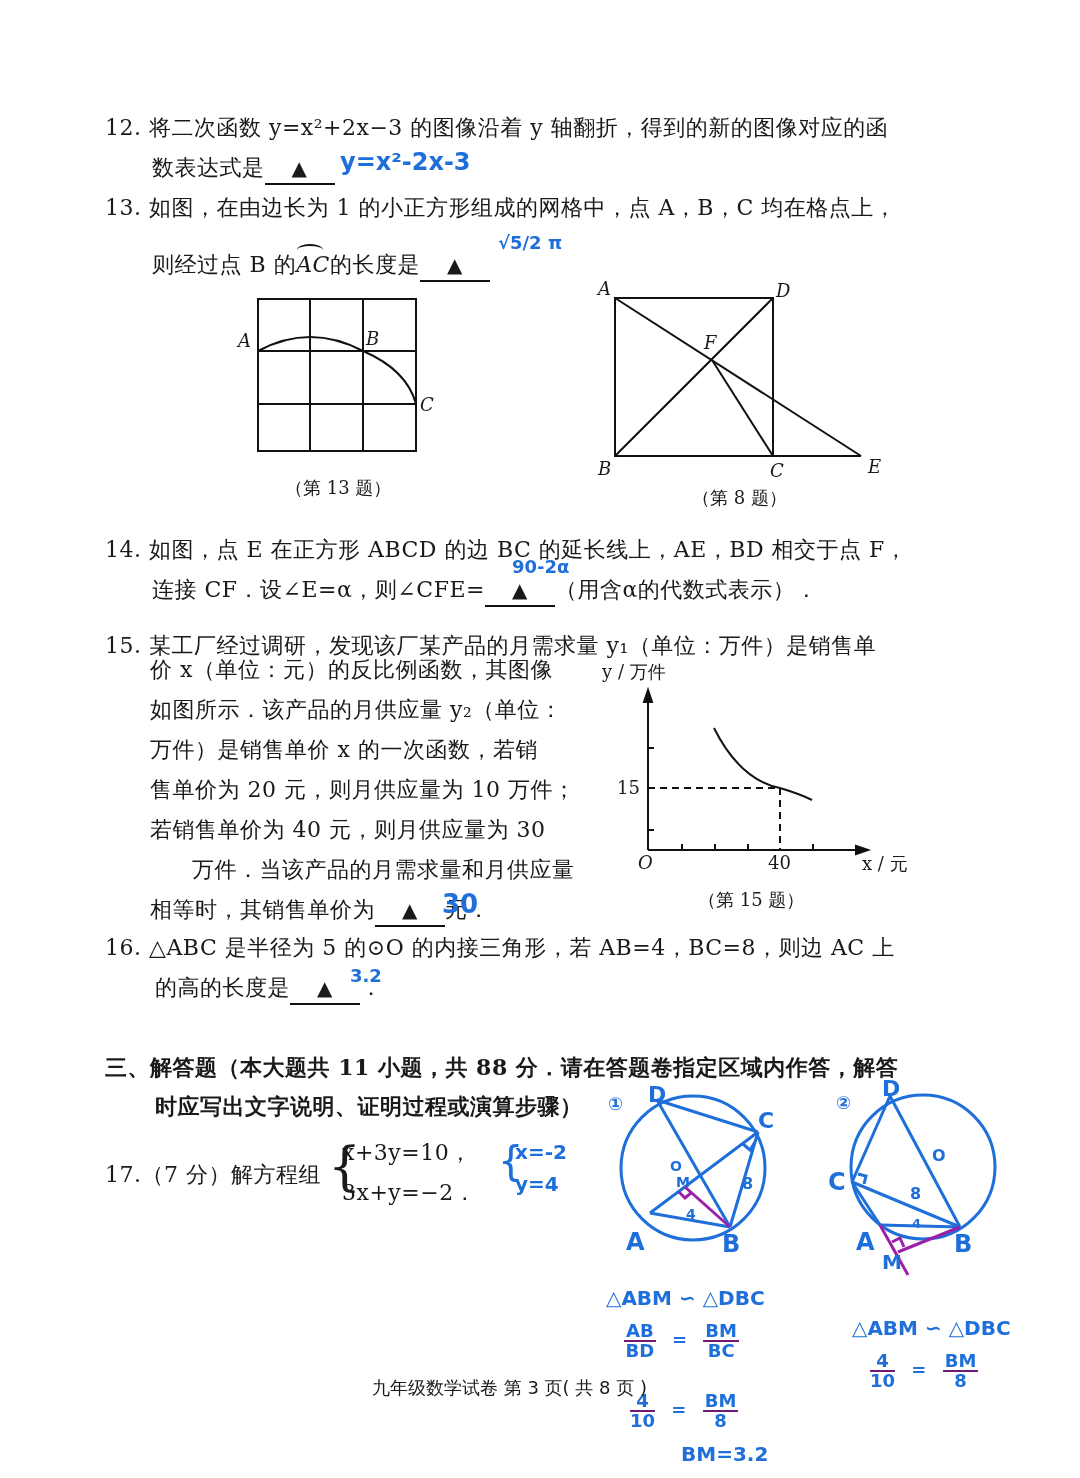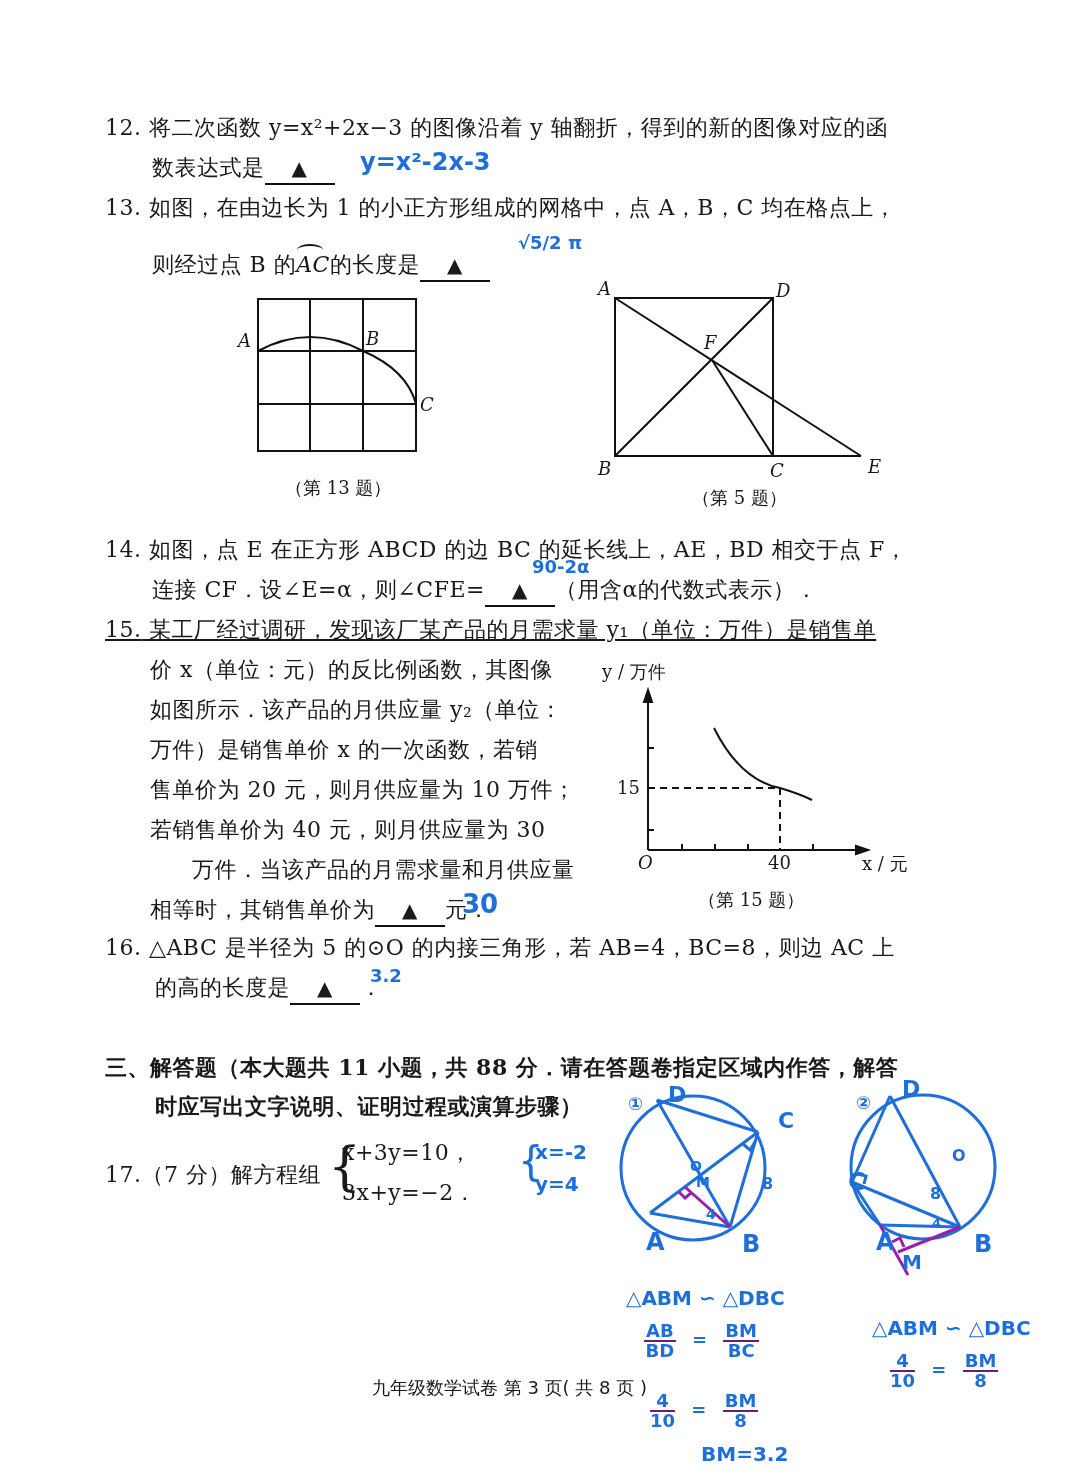--- a/index.html
+++ b/index.html
@@ -1,20 +1,20 @@
 <!DOCTYPE html>
 <html><head>
 <meta charset="utf-8">
 <style>
   html, body { margin:0; padding:0; background:#ffffff; }
   body { width:1080px; height:1478px; position:relative; overflow:hidden;
          font-family:"DejaVu Serif", "Liberation Serif", serif; color:#1a1a1a; }
   .line { position:absolute; font-size:22px; line-height:30px; white-space:nowrap; letter-spacing:0.5px; }
   .hand { position:absolute; color:#1e6fd9; font-family:"DejaVu Sans", "Liberation Sans", sans-serif;
-          font-weight:bold; white-space:nowrap;margin-left:20px; }
+          font-weight:bold; white-space:nowrap; }
   .blank { display:inline-block; border-bottom:2px solid #111; text-align:center; min-width:70px; }
   .tri { font-size:20px; }
   .cap { position:absolute; font-size:18px; white-space:nowrap; }
   .lbl { position:absolute; font-style:italic; font-size:18px; }
   svg { position:absolute; overflow:visible; }
   .frac { display:inline-block; text-align:center; vertical-align:middle; }
   .frac span { display:block; line-height:1; }
   .frac .num { border-bottom:2px solid #701a75; padding:0 2px; }
   .footer { position:absolute; left:372px; top:1376px; font-size:18px; font-family:"DejaVu Sans", "Liberation Sans", sans-serif; }
   .brace { position:absolute; font-size:52px; line-height:52px; }
@@ -64,32 +64,32 @@
     <line x1="1" y1="1" x2="247" y2="159"></line>
     <line x1="98" y1="63" x2="159" y2="159"></line>
   </g>
 </svg>
 <div class="lbl" style="left:598px;top:278px;">A</div>
 <div class="lbl" style="left:776px;top:280px;">D</div>
 <div class="lbl" style="left:704px;top:332px;">F</div>
 <div class="lbl" style="left:598px;top:458px;">B</div>
 <div class="lbl" style="left:770px;top:460px;">C</div>
 <div class="lbl" style="left:868px;top:456px;">E</div>
-<div class="cap" style="left:692px;top:486px;">（第 5 题）</div>
+<div class="cap" style="left:692px;top:486px;">（第 8 题）</div>
 
 <div class="line" style="left:105px;top:535px;">
   <span>14.</span>
   <span>如图，点 E 在正方形 ABCD 的边 BC 的延长线上，AE，BD 相交于点 F，</span>
 </div>
 <div class="line" style="left:152px;top:575px;">
   <span>连接 CF．设∠E=α，则∠CFE=</span><span class="blank"><span class="tri">▲</span></span><span>（用含α的代数式表示）．</span>
 </div>
 <div class="hand" style="left:512px;top:556px;font-size:18px;">90-2α</div>
 
-<div class="line" style="left:105px;top:615px;text-decoration:underline;">
+<div class="line" style="left:105px;top:631px;">
   <span>15.</span>
   <span>某工厂经过调研，发现该厂某产品的月需求量 y₁（单位：万件）是销售单</span>
 </div>
 <div class="line" style="left:150px;top:655px;">价 x（单位：元）的反比例函数，其图像</div>
 <div class="line" style="left:150px;top:695px;">如图所示．该产品的月供应量 y₂（单位：</div>
 <div class="line" style="left:150px;top:735px;">万件）是销售单价 x 的一次函数，若销</div>
 <div class="line" style="left:150px;top:775px;">售单价为 20 元，则月供应量为 10 万件；</div>
 <div class="line" style="left:150px;top:815px;text-align:center;">若销售单价为 40 元，则月供应量为 30</div>
 <div class="line" style="left:150px;top:855px;margin-left:42px;">万件．当该产品的月需求量和月供应量</div>
 <div class="line" style="left:150px;top:895px;">

